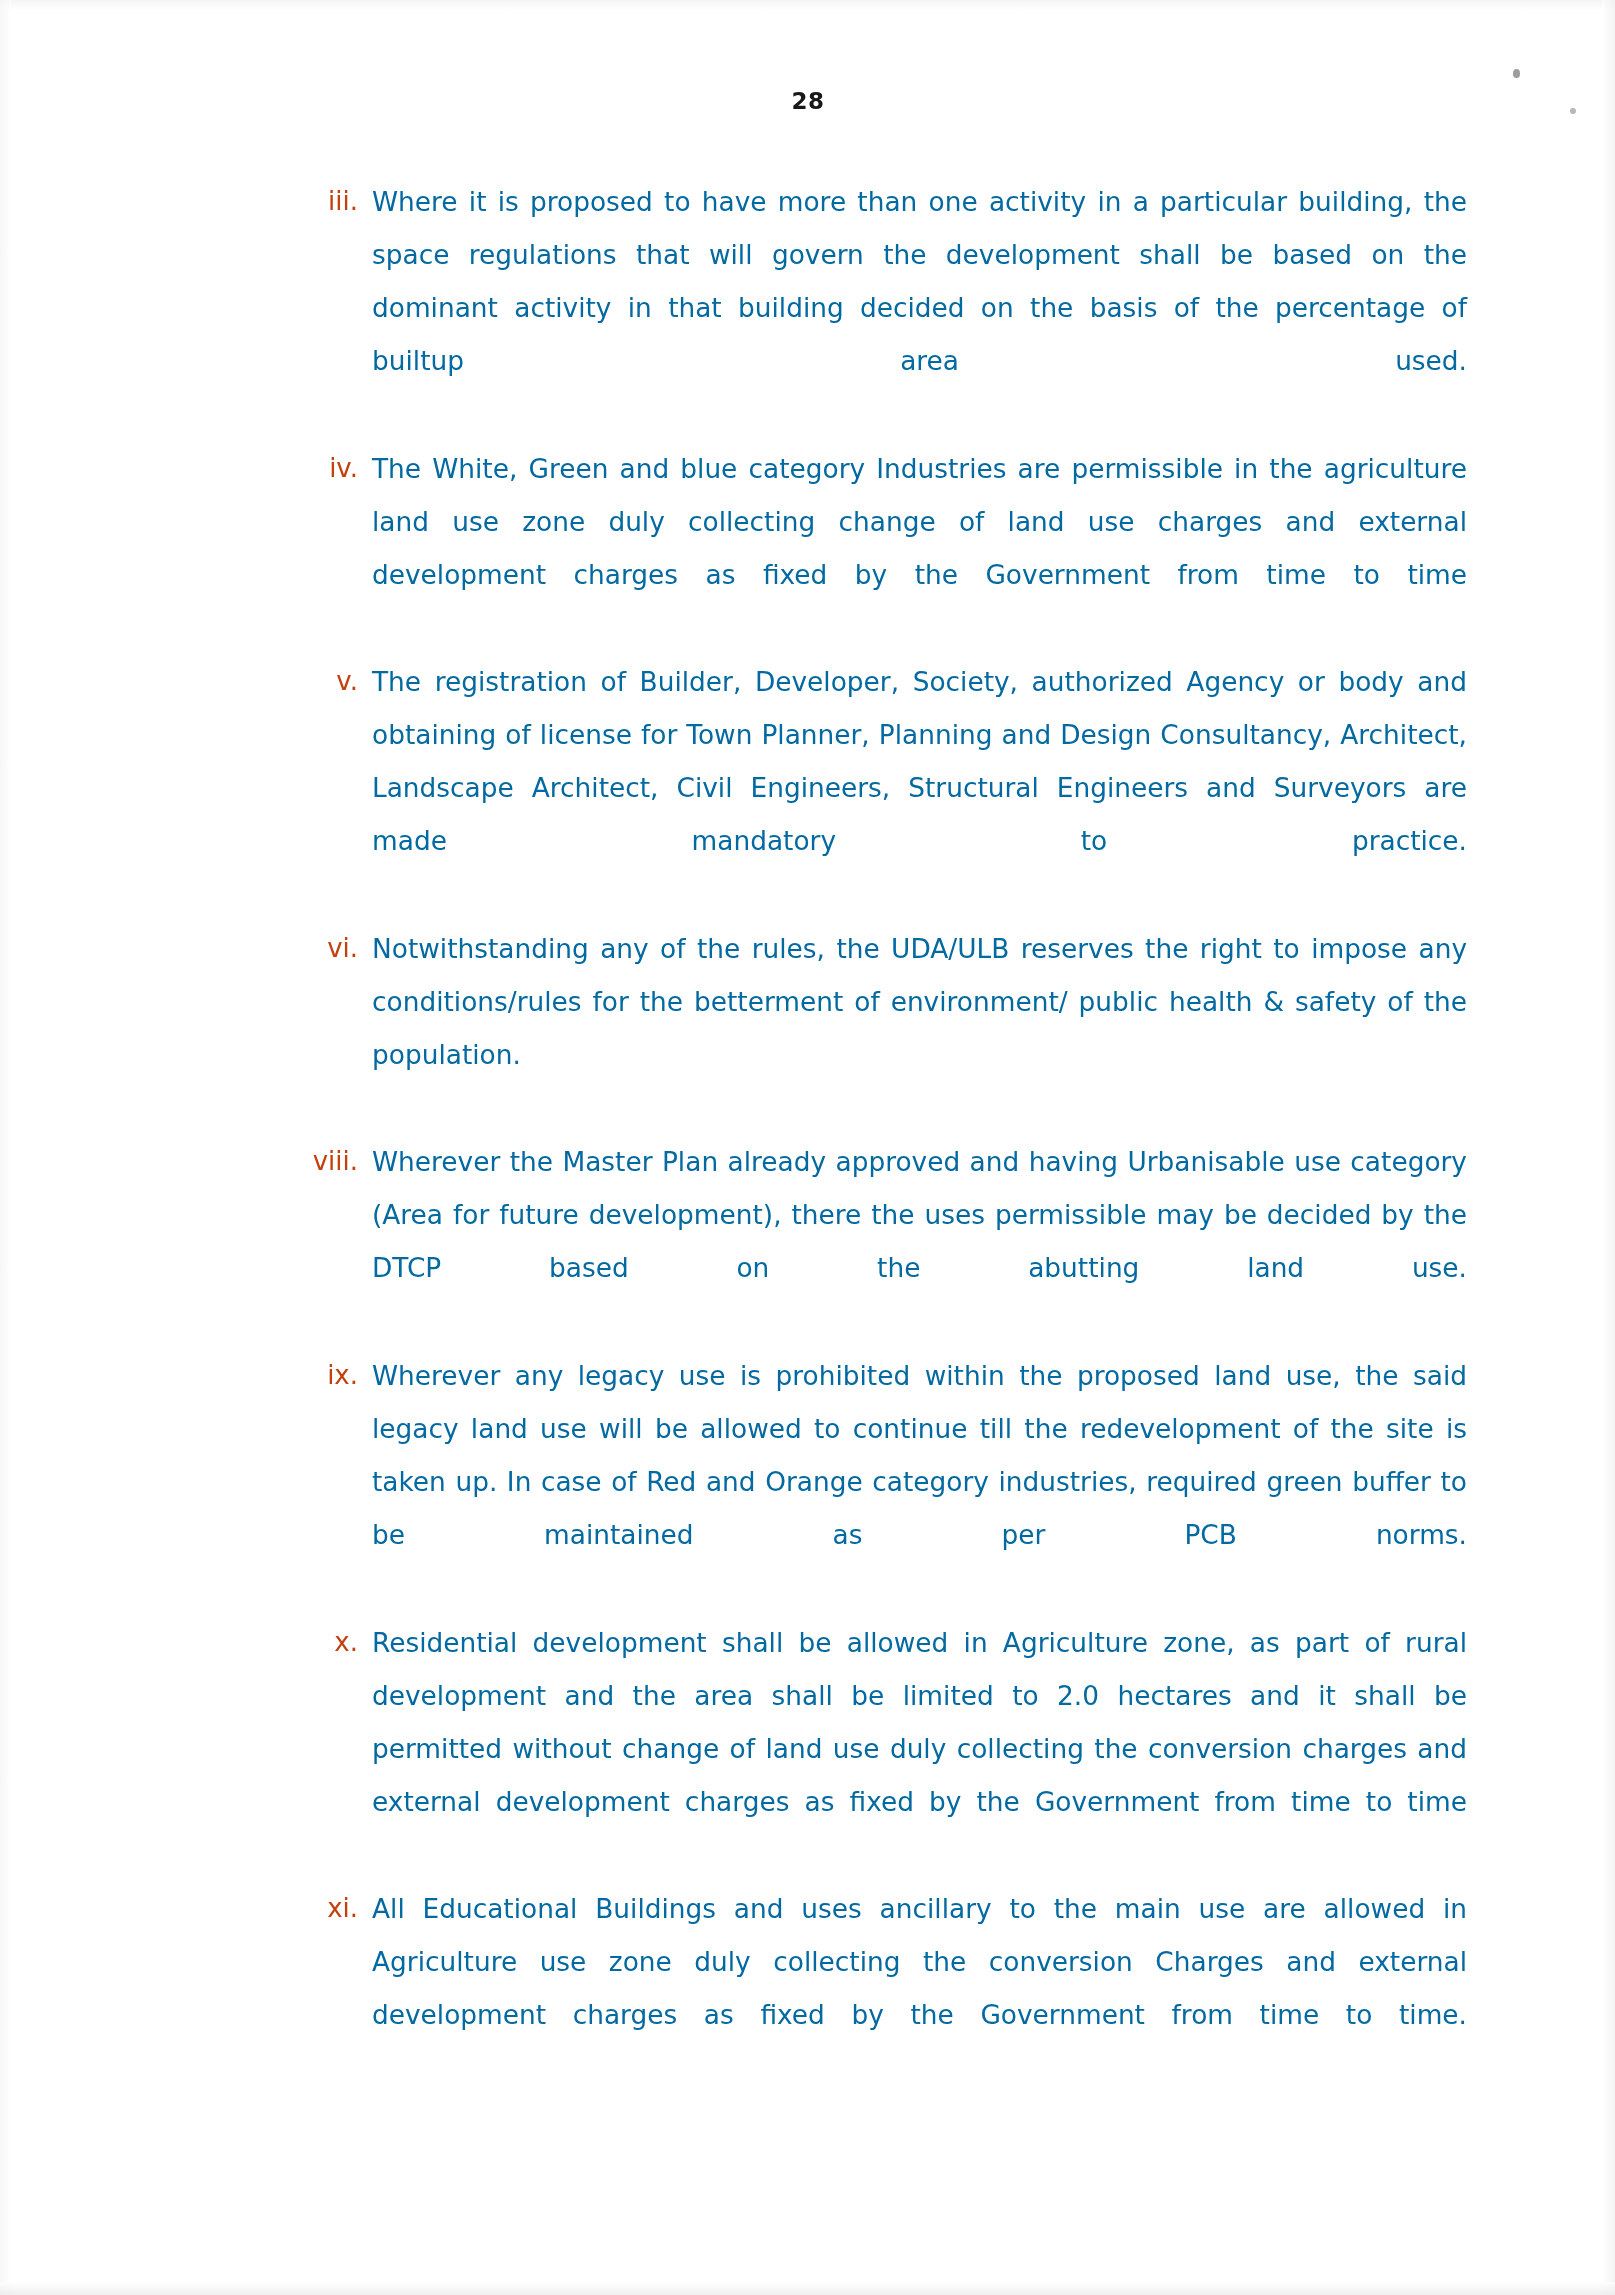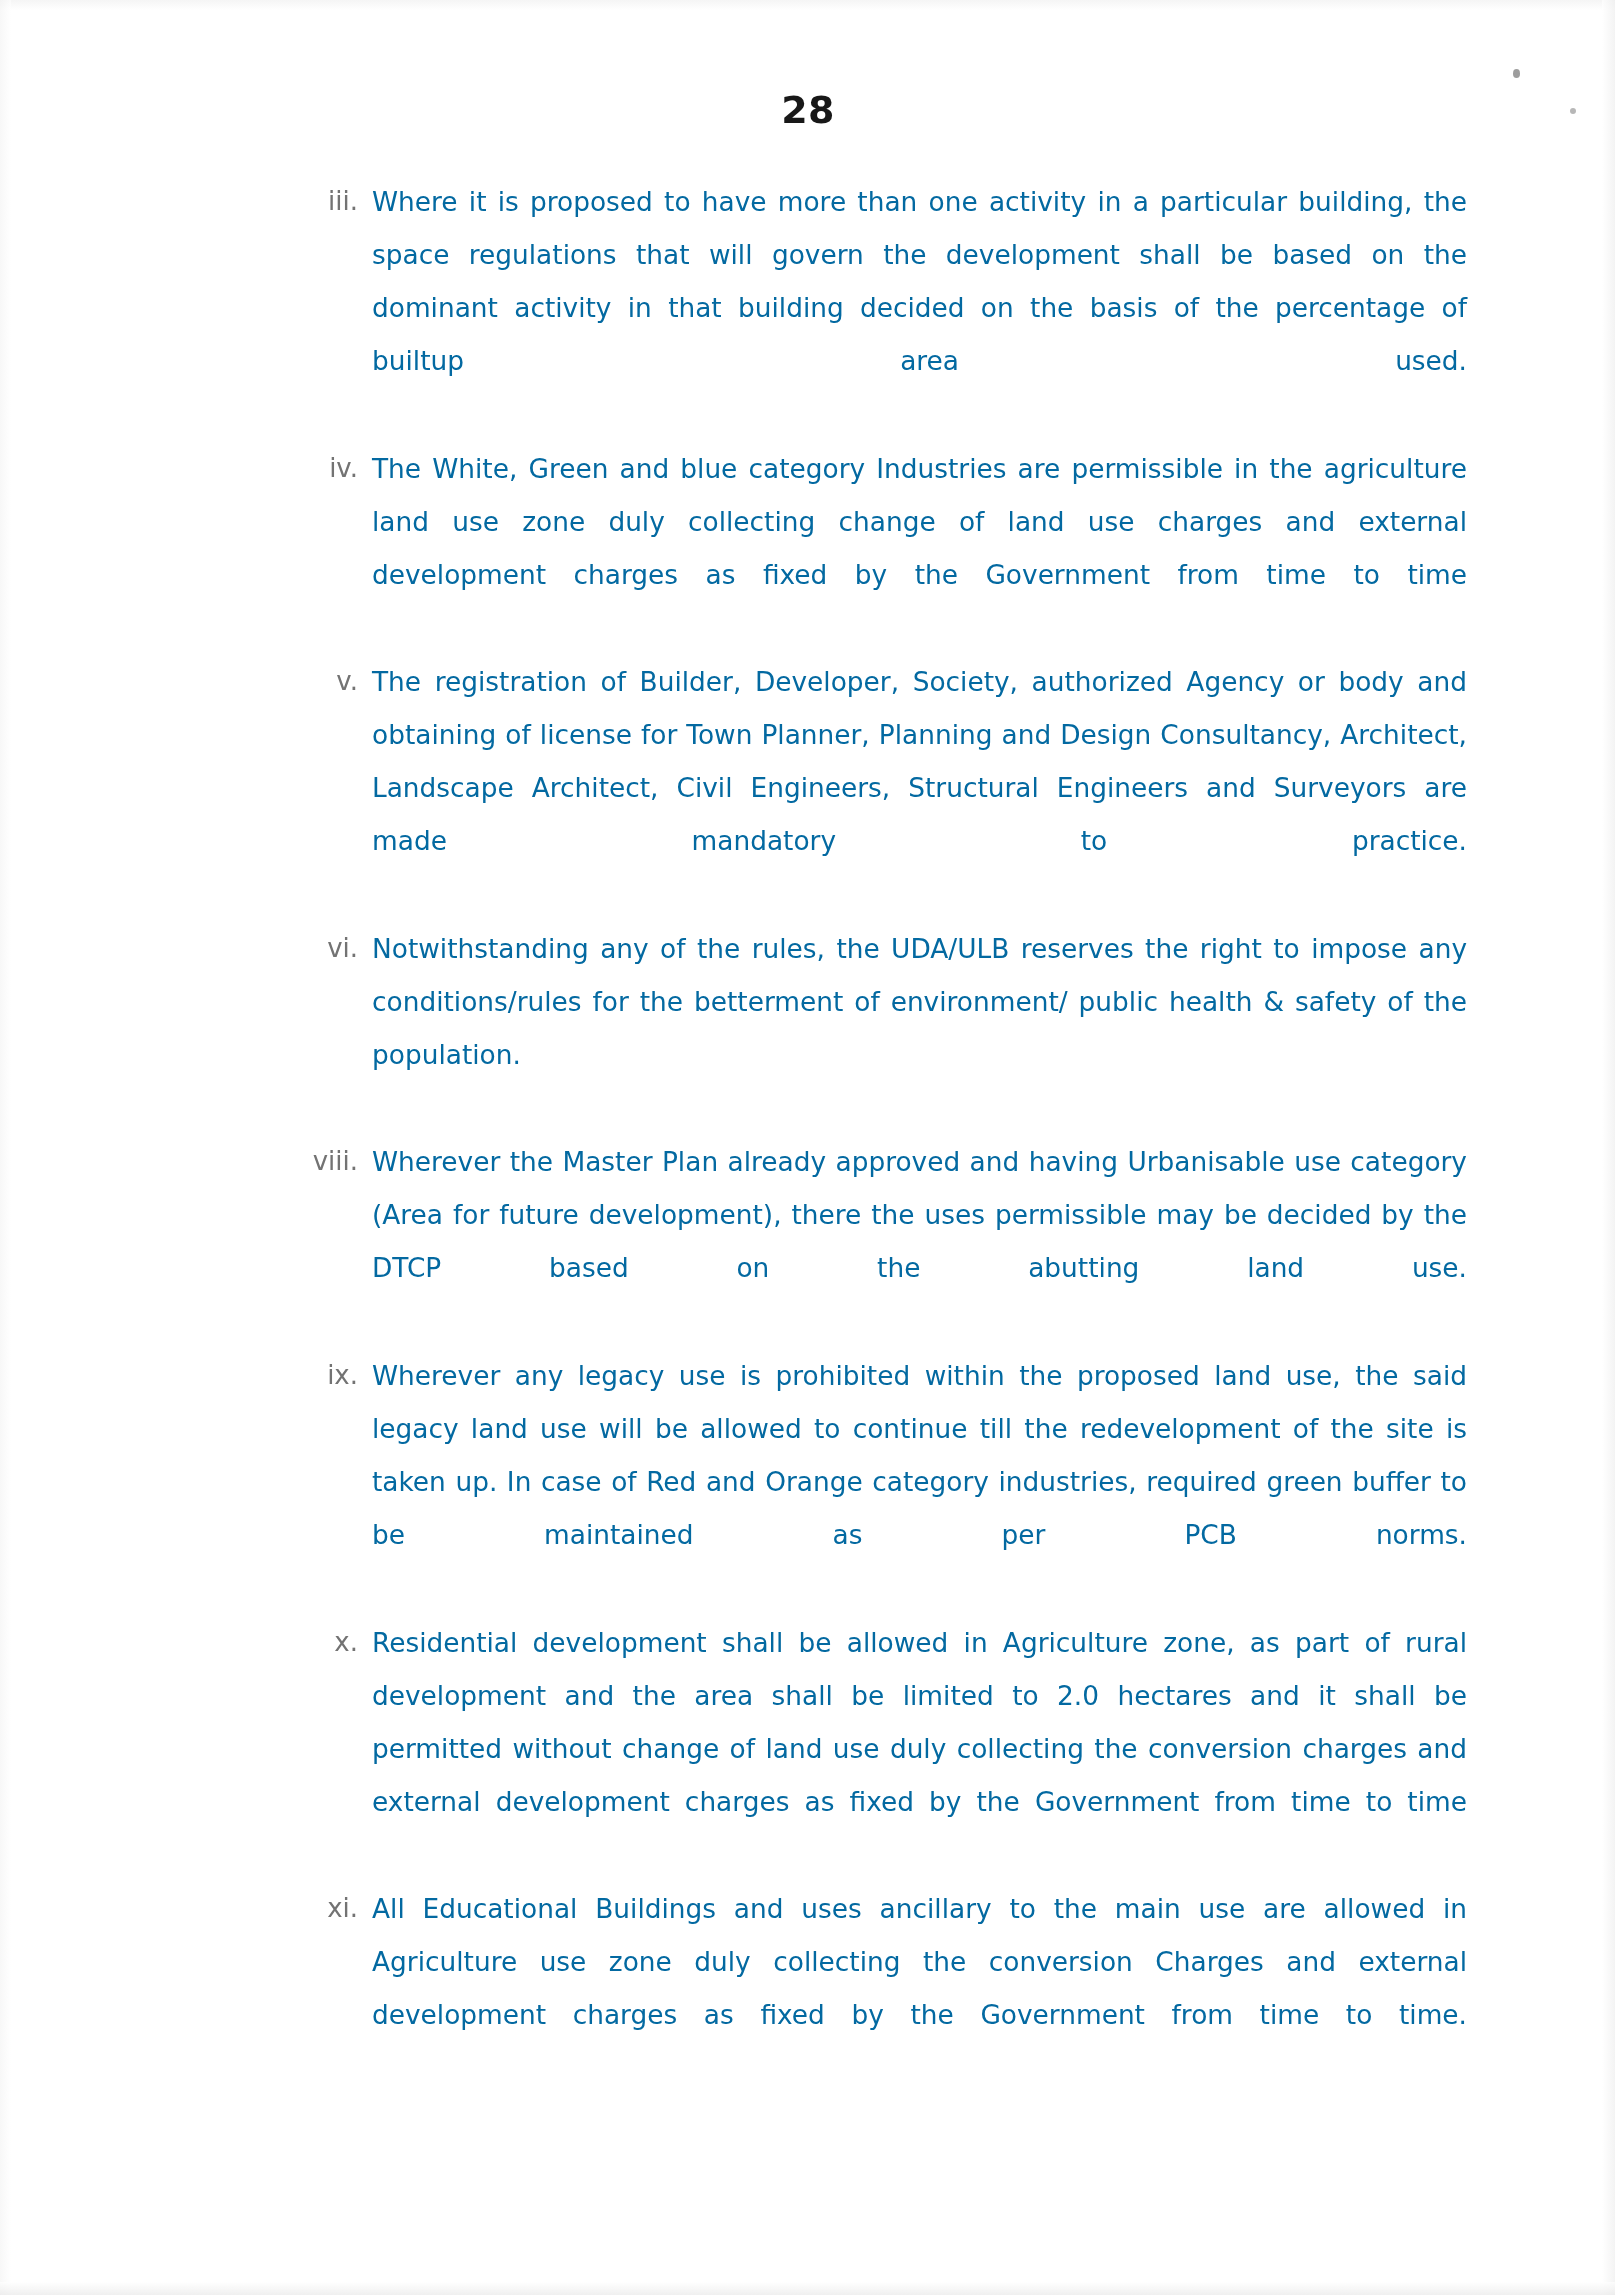--- a/index.html
+++ b/index.html
@@ -47,21 +47,21 @@
     background: linear-gradient(to top, #e9e9e9, #ffffff);
     opacity: .7;
   }
 
   .page-number {
     position: absolute;
     top: 88px;
     left: 0;
     width: 1616px;
     text-align: center;
-    font-size: 38px;
+    font-size: 23px;
     font-weight: 700;
     letter-spacing: 0.4px;
     color: #181818;
   }
 
   .content {
     position: absolute;
     left: 284px;
     top: 175px;
     width: 1183px;
@@ -71,21 +71,21 @@
     display: flex;
     align-items: flex-start;
     margin-bottom: 1.6px;
   }
   .clause-marker {
     flex: 0 0 88px;
     text-align: right;
     padding-right: 14px;
     font-size: 26px;
     line-height: 53px;
-    color: #737373;
+    color: #c2410c;
     box-sizing: border-box;
     white-space: nowrap;
   }
   .clause-body {
     flex: 1 1 auto;
     font-size: 26.4px;
     line-height: 53px;
     text-align: justify;
     text-justify: inter-word;
     color: #0369a1;

